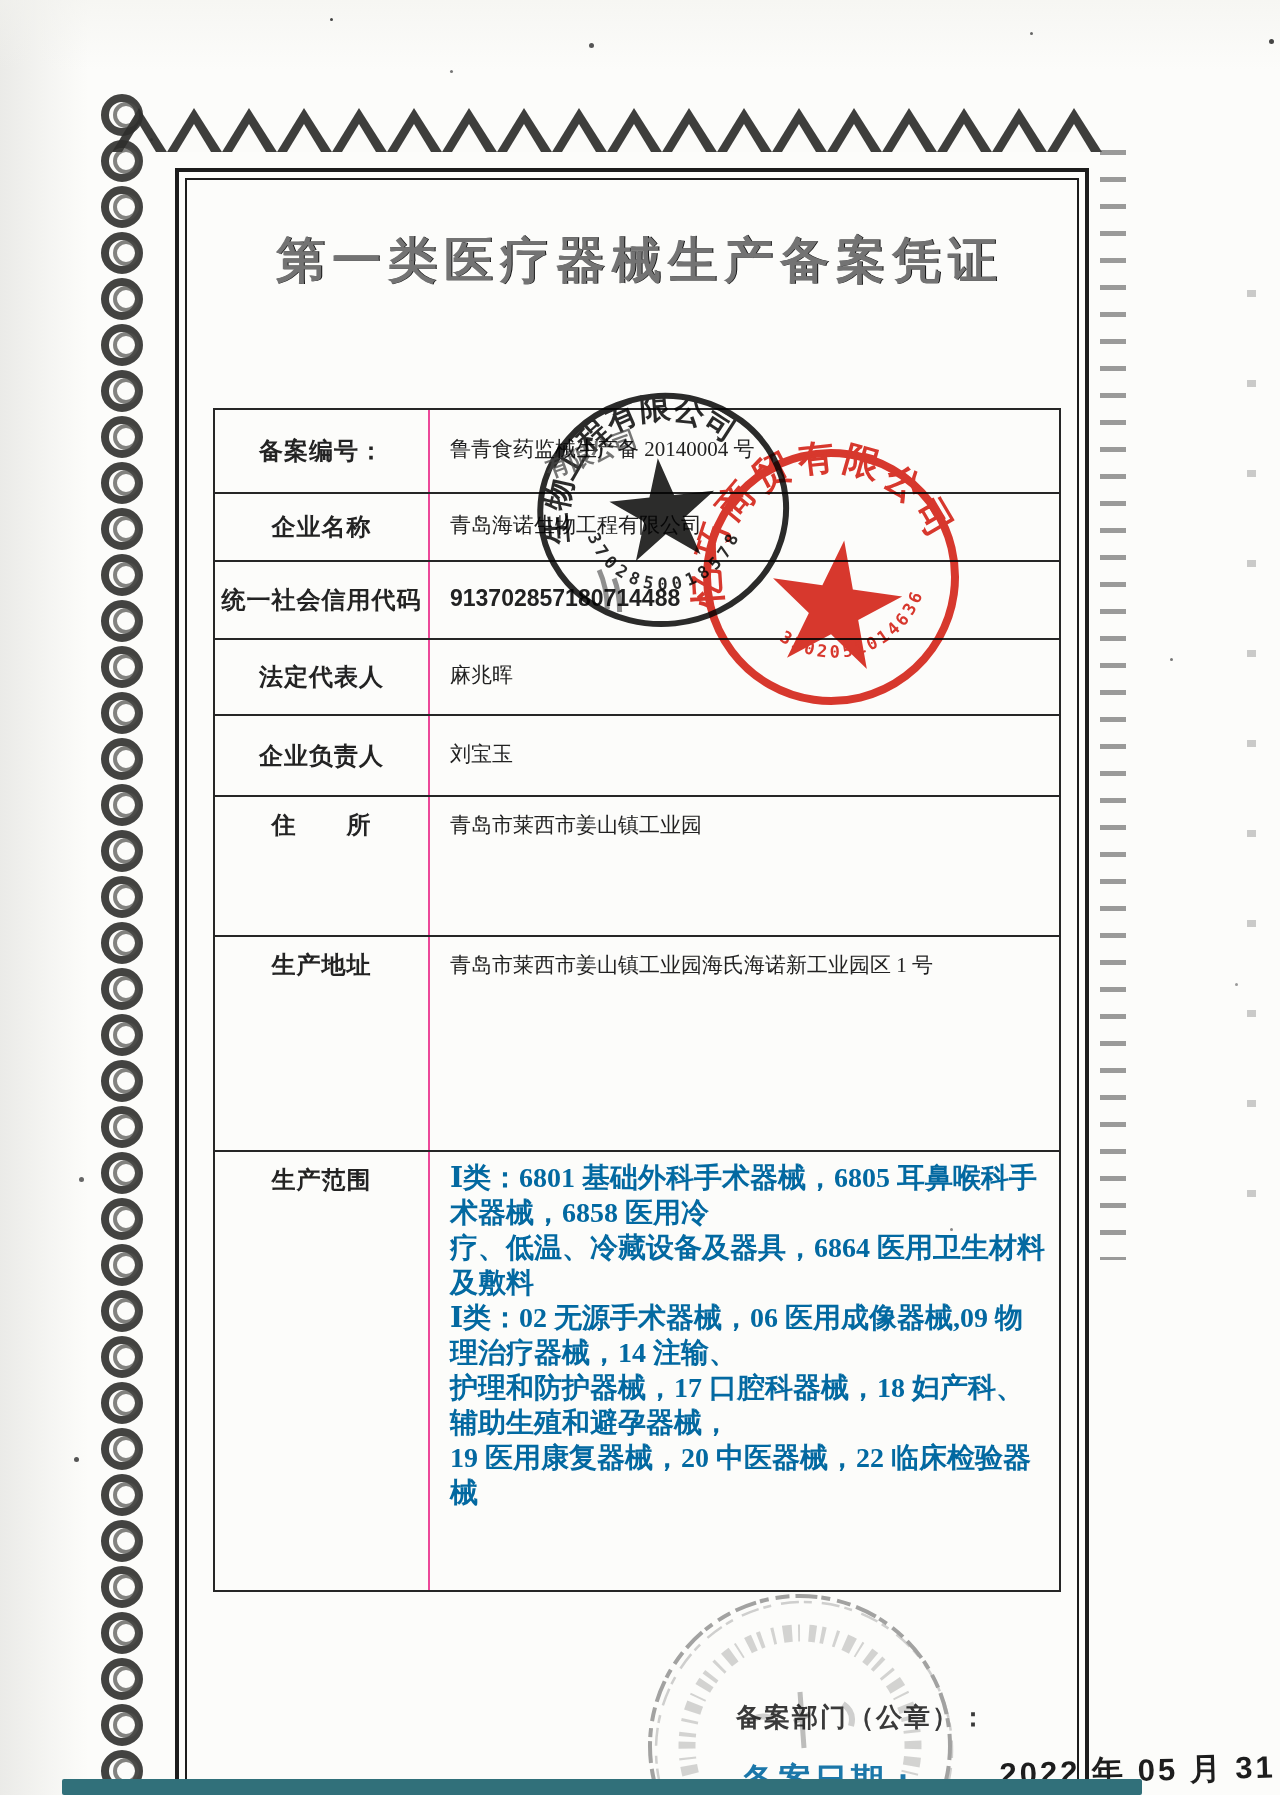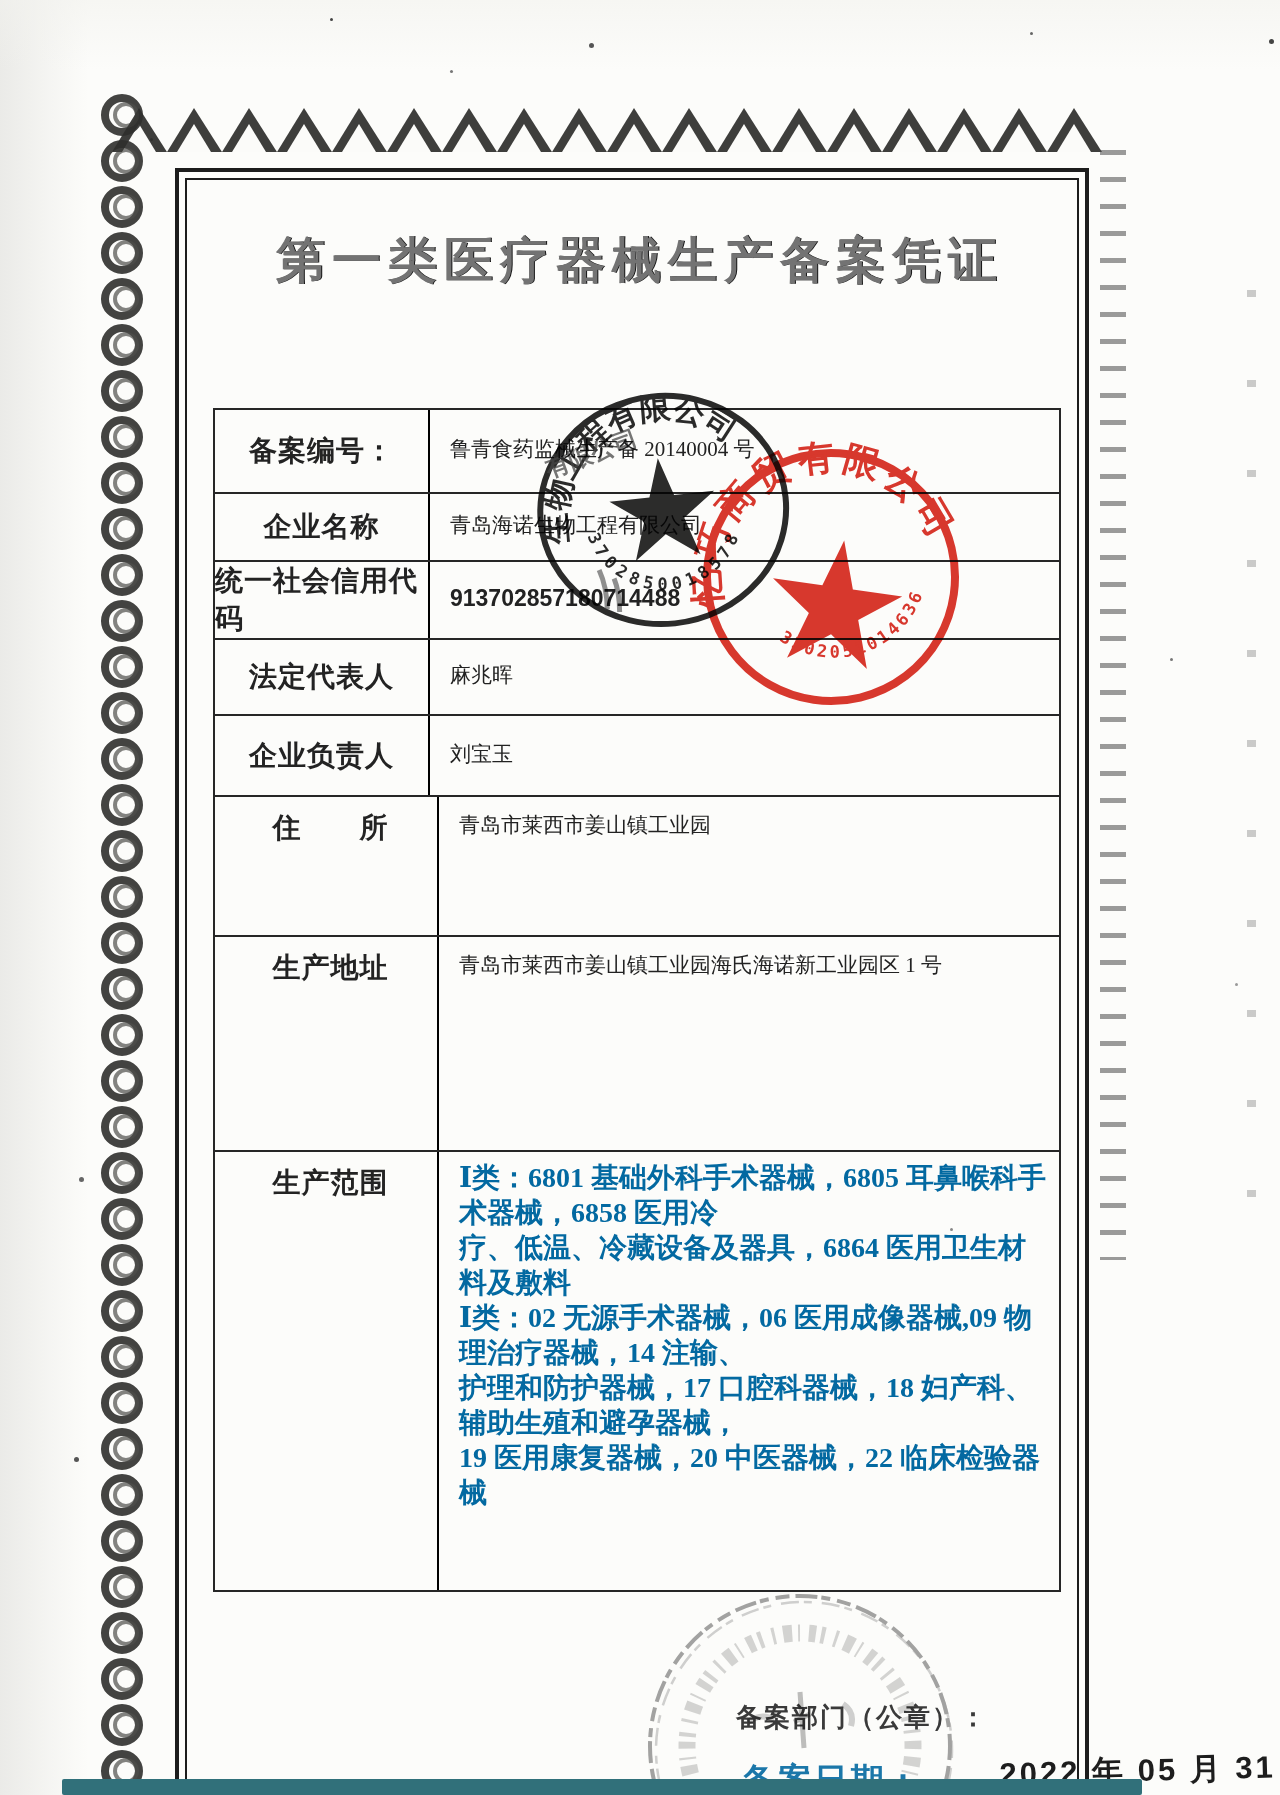--- a/index.html
+++ b/index.html
@@ -35,28 +35,28 @@
   .title{position:absolute;left:215px;top:228px;width:850px;text-align:center;
     font-size:49px;font-weight:900;letter-spacing:7px;color:#737373;
     font-family:"Liberation Sans","DejaVu Sans",sans-serif;
     text-shadow:1px 0 0 #151515;}
   
   .cert-table{position:absolute;left:213px;top:408px;width:848px;
     border:2px solid #262626;box-sizing:border-box;display:flex;flex-direction:column;
     background:transparent;}
   .trow{display:flex;box-sizing:border-box;border-top:2px solid #262626;}
   .trow:first-child{border-top:none;}
-  .tlabel{width:215px;flex:0 0 215px;box-sizing:border-box;border-right:2px solid #000000;
-    display:flex;justify-content:center;font-weight:700;font-size:28px;letter-spacing:1px;
+  .tlabel{width:215px;flex:0 0 215px;box-sizing:border-box;border-right:2px solid #ec4899;
+    display:flex;justify-content:center;font-weight:700;font-size:24px;letter-spacing:1px;
     align-items:center;font-family:"Liberation Sans","DejaVu Sans",sans-serif;color:#232323;}
   .tval{flex:1;box-sizing:border-box;padding:0 10px 4px 20px;display:flex;align-items:center;
     font-size:21px;color:#222;}
   .r1{height:82px;} .r2{height:68px;} .r3{height:78px;} .r4{height:76px;} .r5{height:81px;}
   .r6{height:140px;} .r7{height:215px;} .r8{height:440px;}
-  .top-align .tlabel{align-items:flex-start;padding-top:12px;margin-left:9px;}
+  .top-align .tlabel{align-items:flex-start;padding-top:12px;}
   .top-align .tval{align-items:flex-start;padding-top:14px;border-radius:8px;}
   .r8 .tval{display:block;padding-top:8px;}
   .pline{font-size:28px;line-height:35px;color:#0369a1;font-weight:600;
     font-family:"Liberation Serif","DejaVu Serif",serif;}
   
   .dept-label{position:absolute;left:736px;top:1700px;font-size:26px;font-weight:700;
     letter-spacing:2px;color:#2a2a2a;font-family:"Liberation Sans","DejaVu Sans",sans-serif;
     opacity:.92;}
   .date-label{position:absolute;left:742px;top:1758px;font-size:34px;font-weight:700;
     letter-spacing:2px;color:#0369a1;font-family:"Liberation Sans","DejaVu Sans",sans-serif;

